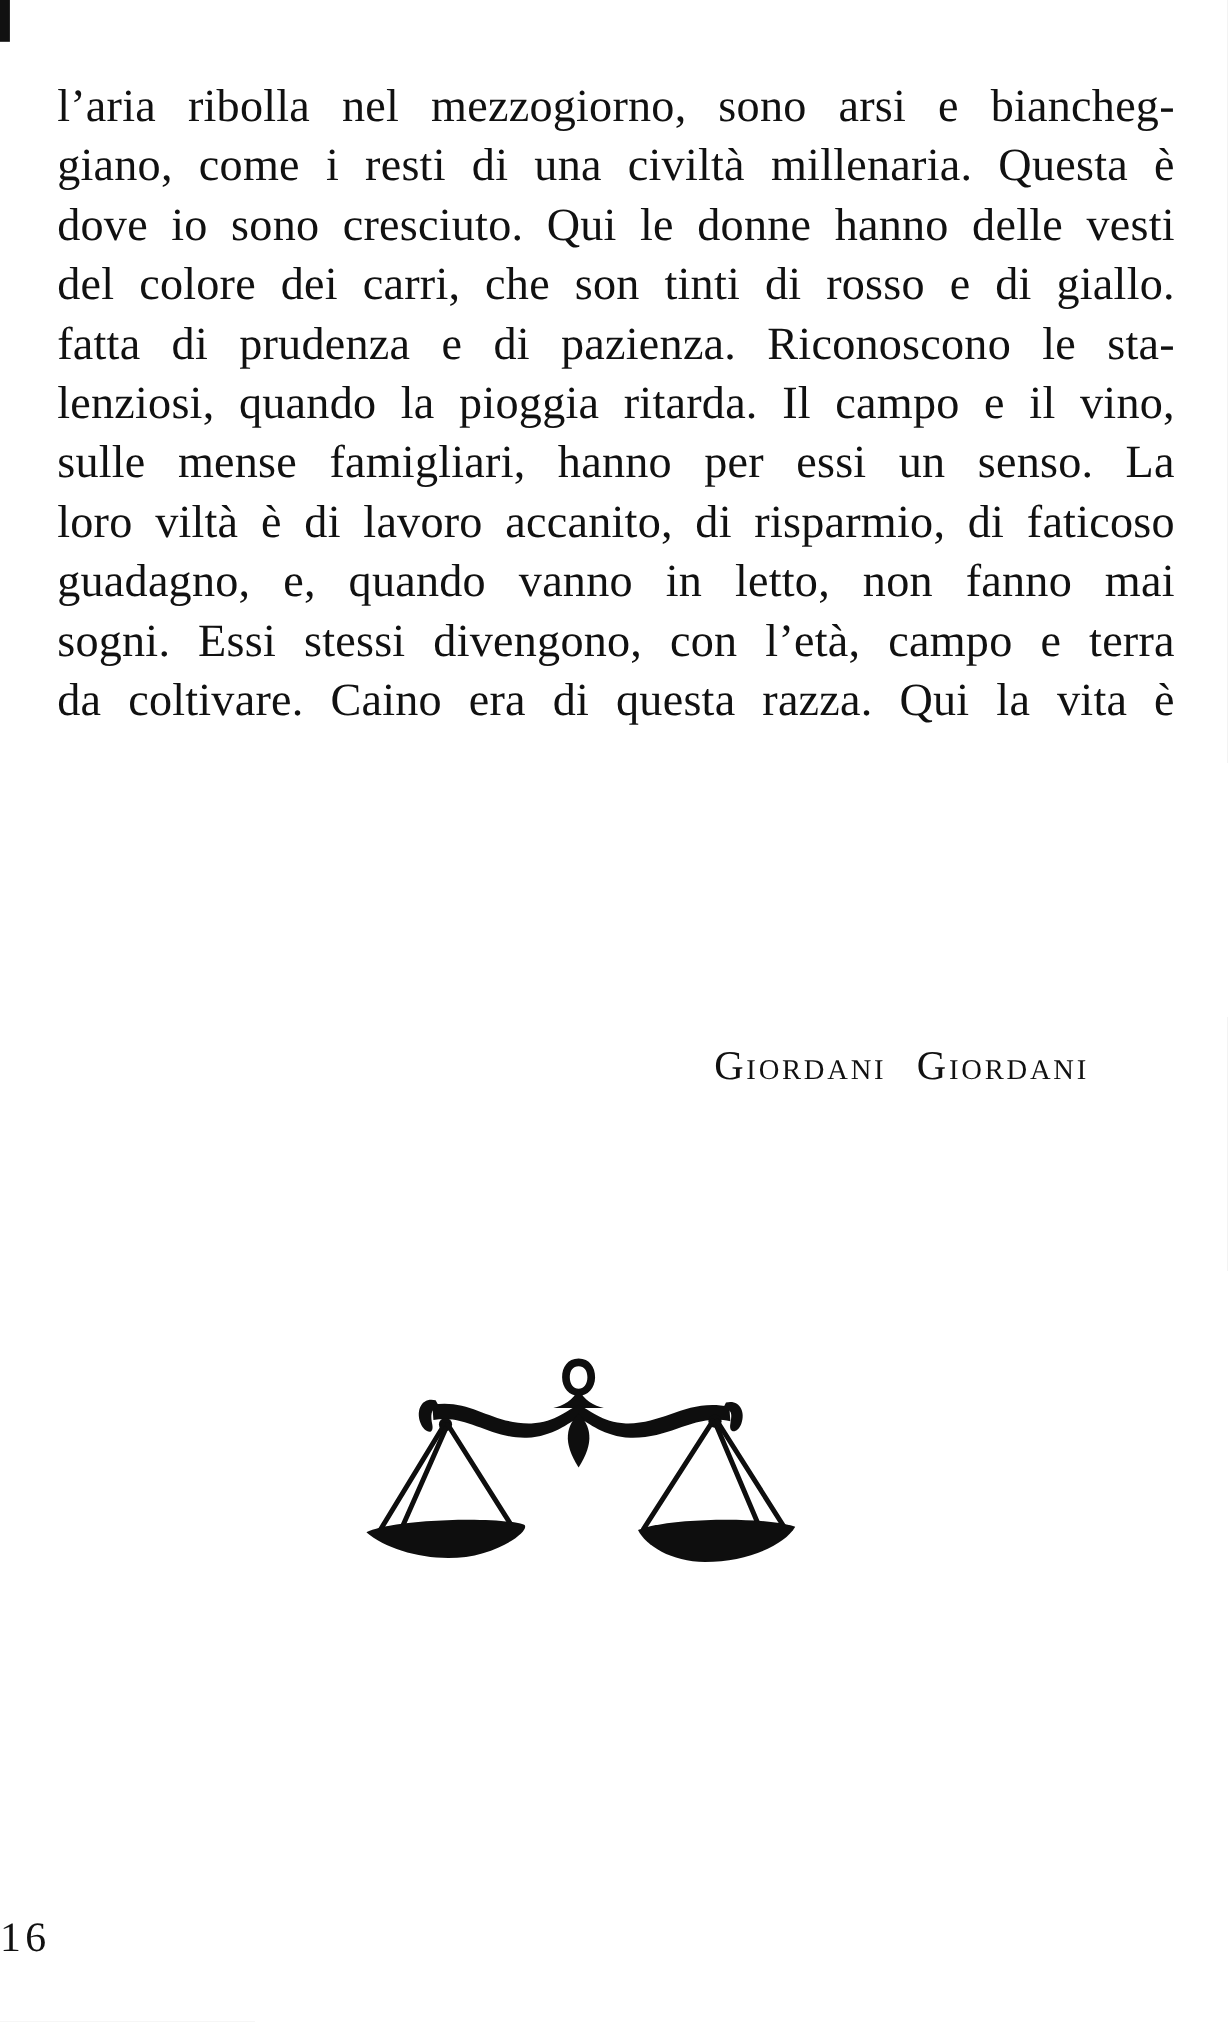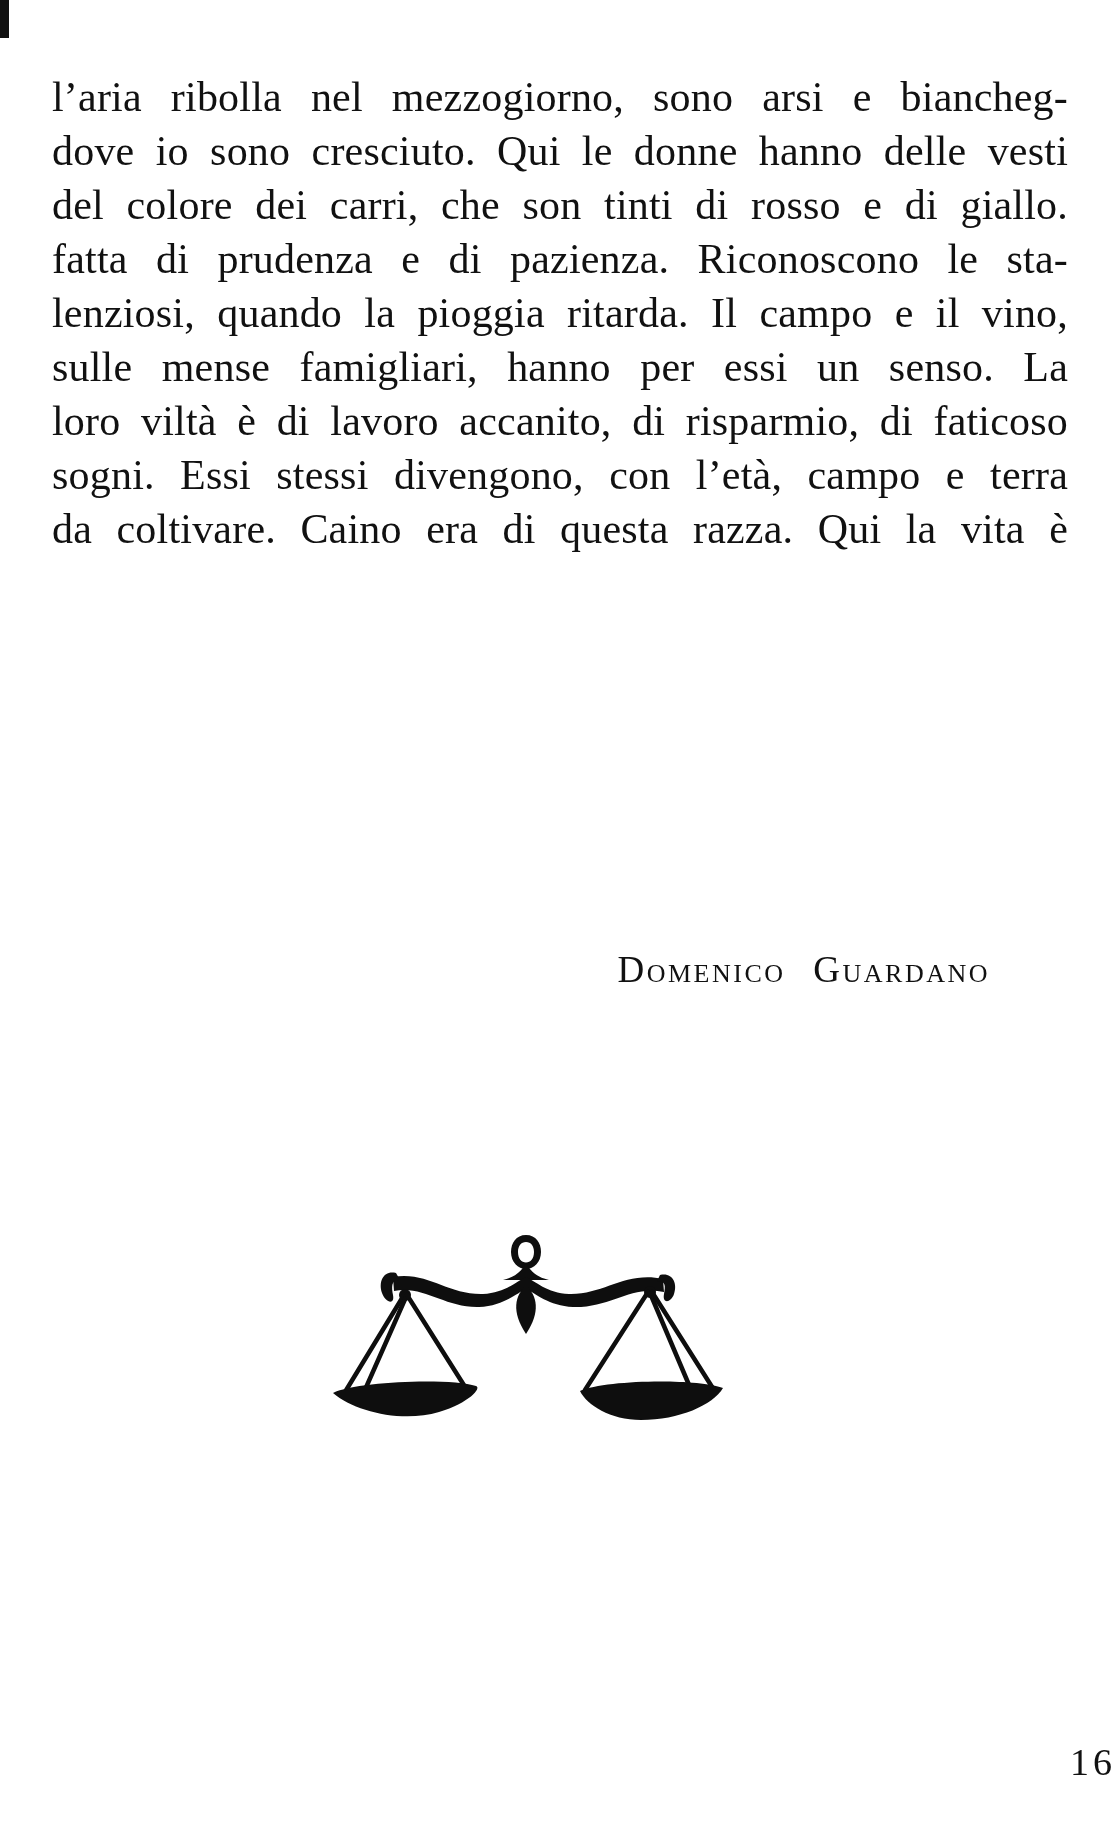--- a/index.html
+++ b/index.html
@@ -62,45 +62,47 @@
   .illustration svg {
     display: block;
     width: 100%;
     height: 100%;
   }
   .page-number {
     position: absolute;
     top: 1740px;
     left: 0;
     width: 100%;
-    text-align: right;
+    text-align: left;
     font-size: 38px;
     letter-spacing: 4px;
   }
 </style>
 </head>
 <body>
 
 <div class="page">
 
   <div class="corner-mark"></div>
 
   <div class="text-block">
     <div class="line">l’aria ribolla nel mezzogiorno, sono arsi e biancheg-</div>
+    <div class="line">giano, come i resti di una civiltà millenaria. Questa è</div>
     <div class="line">dove io sono cresciuto. Qui le donne hanno delle vesti</div>
     <div class="line">del colore dei carri, che son tinti di rosso e di giallo.</div>
     <div class="line">fatta di prudenza e di pazienza. Riconoscono le sta-</div>
     <div class="line">lenziosi, quando la pioggia ritarda. Il campo e il vino,</div>
     <div class="line">sulle mense famigliari, hanno per essi un senso. La</div>
     <div class="line">loro viltà è di lavoro accanito, di risparmio, di faticoso</div>
+    <div class="line">guadagno, e, quando vanno in letto, non fanno mai</div>
     <div class="line">sogni. Essi stessi divengono, con l’età, campo e terra</div>
     <div class="line">da coltivare. Caino era di questa razza. Qui la vita è</div>
   </div>
 
-  <div class="signature">Domenico Guardano</div>
+  <div class="signature">Giordani Giordani</div>
 
   <div class="illustration">
     <svg viewBox="0 0 390 198" xmlns="http://www.w3.org/2000/svg" fill="#0e0e0e" stroke="none">
 
       <path fill-rule="evenodd" d="M193 2 C 183 2 178 10 178 19 C 178 29 185 36 193 36 C 201 36 208 29 208 19 C 208 10 203 2 193 2 Z M193 9 C 198 9 201 13 201 19 C 201 25.5 197.5 29.5 193 29.5 C 188.5 29.5 185 25.5 185 19 C 185 13 188 9 193 9 Z"></path>
 
       <path d="M193 30 C 188 40 179 45 170 47 L 216 47 C 207 45 198 40 193 30 Z"></path>
 
       <path d="M60 44 C 95 38 114 62 150 61 C 172 60 184 48 193 44 C 202 48 214 60 236 61 C 271 62 292 38 330 46 L 331 59 C 297 52 278 75 240 74 C 216 73 202 60 193 56 C 184 60 170 73 146 74 C 112 75 91 52 61 58 Z"></path>
 

